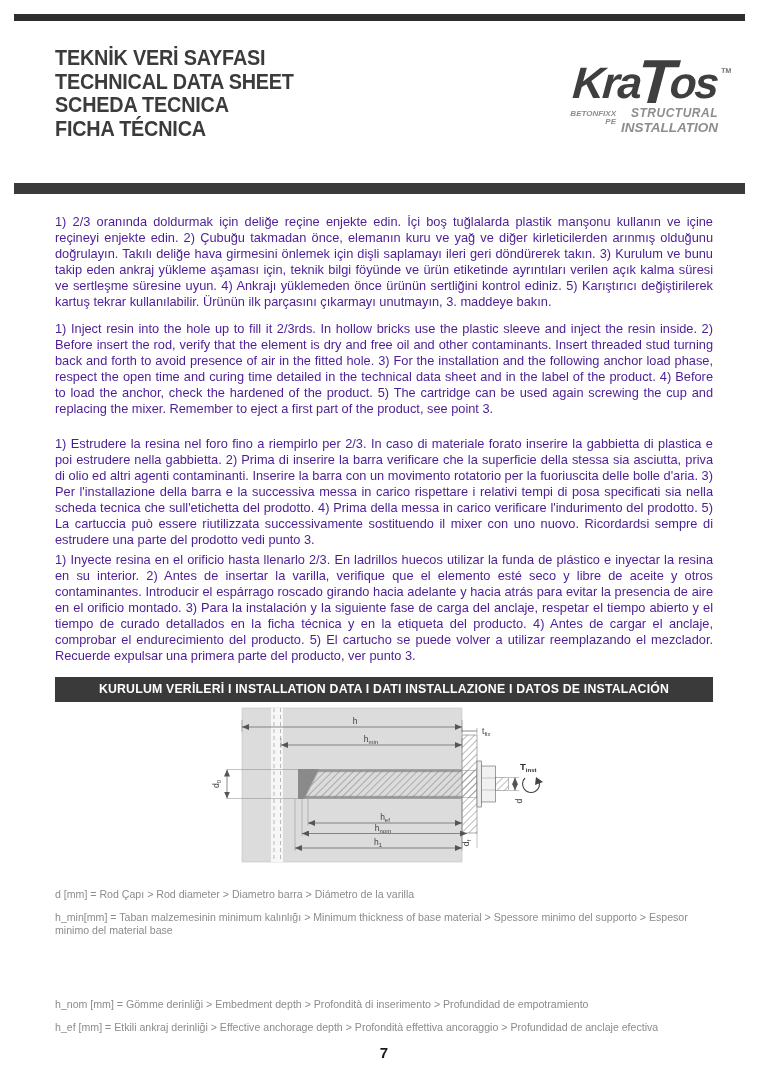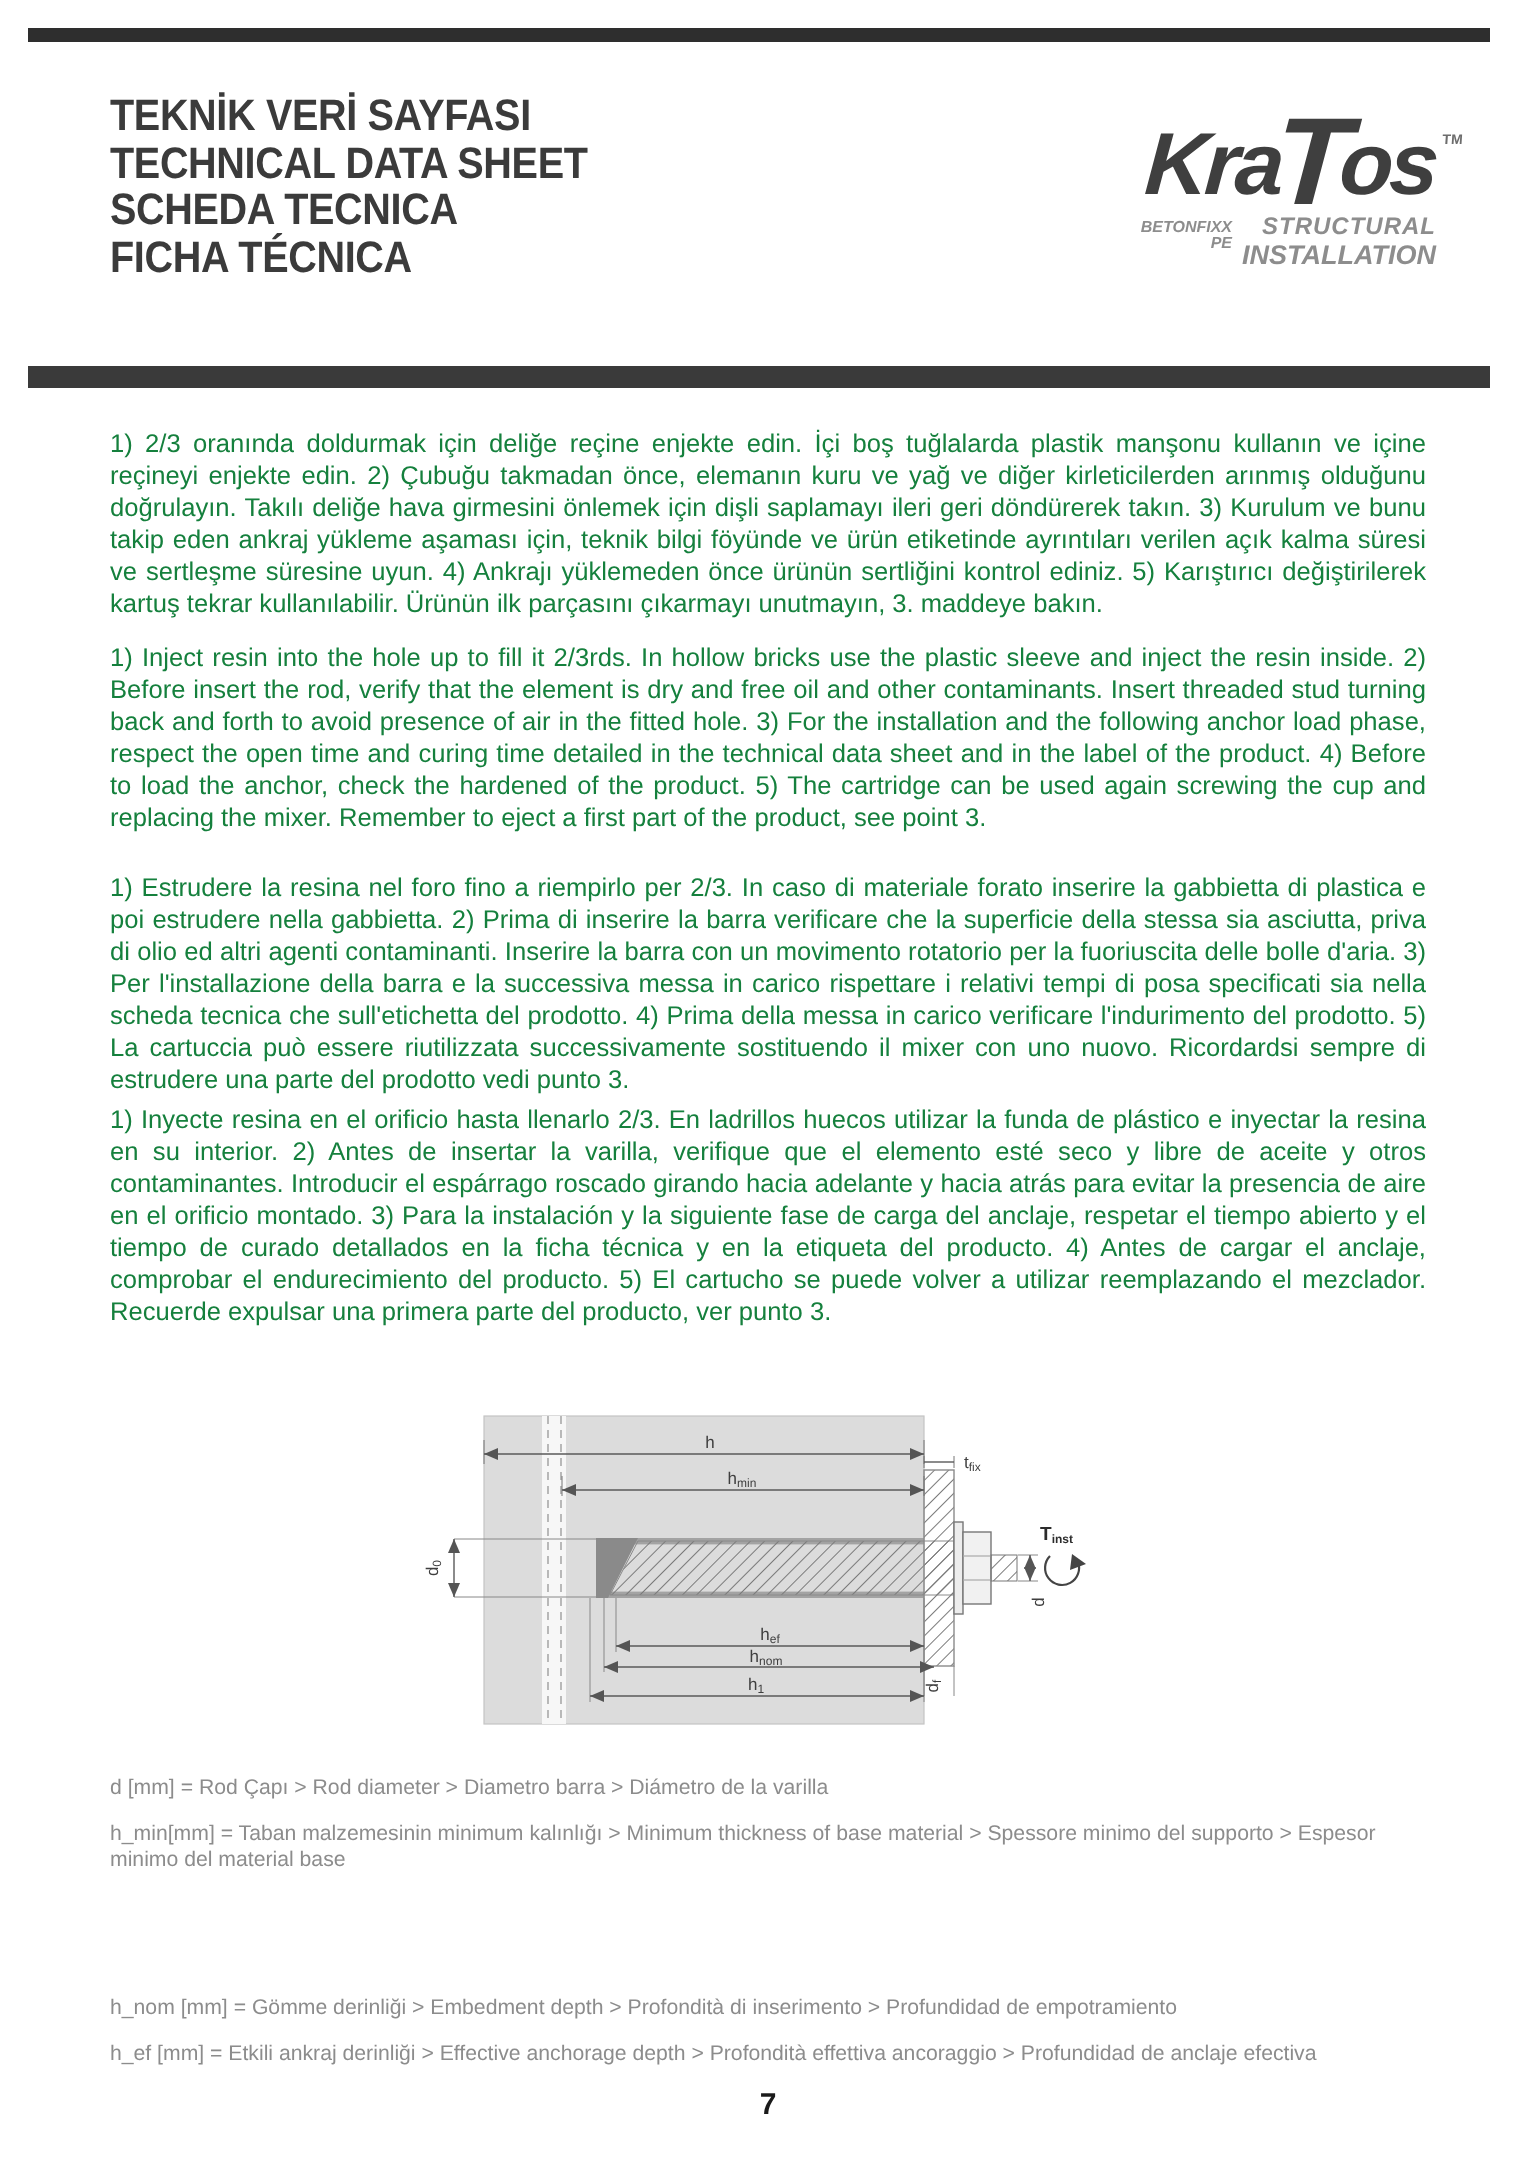--- a/index.html
+++ b/index.html
@@ -16,21 +16,21 @@
               line-height:42px;position:relative;display:inline-block;transform:skewX(-4deg);}
   .kT{font-size:62px;position:relative;top:5px;margin:0 -3px;}
   .tm{position:absolute;top:-6px;right:-13px;font-size:7px;letter-spacing:0;font-style:normal;color:#6d6d6d;}
   .logo-sub{display:flex;justify-content:space-between;gap:5px;margin-top:2px;color:#8d8d8d;
             font-style:italic;font-weight:bold;}
   .logo-subbrand{font-size:8px;line-height:8px;text-align:right;margin-top:4px;}
   .logo-tagline{text-align:right;}
   .tg1{font-size:12px;line-height:15px;letter-spacing:0.5px;}
   .tg2{font-size:13.5px;line-height:13px;}
 
-  .para{position:absolute;left:55px;width:658px;text-align:justify;color:#15803d;
+  .para{position:absolute;left:55px;width:658px;text-align:justify;color:#4c1d95;
         font-size:12.8px;line-height:16px;}
   .para-tr{top:214px;} .para-en{top:321px;} .para-it{top:436px;} .para-es{top:552px;}
 
   .banner{position:absolute;left:55px;top:677px;width:658px;height:25px;background:#3a3a3a;
           color:#ffffff;font-weight:bold;font-size:12.3px;line-height:25px;text-align:center;
           letter-spacing:0.2px;}
 
   .diagram{position:absolute;left:205px;top:700px;width:360px;height:190px;}
   .diagram svg{display:block;}
   .dimtxt{font-family:"Liberation Sans",sans-serif;font-size:8.5px;fill:#3f3f3f;}
@@ -74,20 +74,21 @@
     </div>
   </div>
 
   <div class="divider"></div>
 
   <div class="para para-tr">1) 2/3 oranında doldurmak için deliğe reçine enjekte edin. İçi boş tuğlalarda plastik manşonu kullanın ve içine reçineyi enjekte edin. 2) Çubuğu takmadan önce, elemanın kuru ve yağ ve diğer kirleticilerden arınmış olduğunu doğrulayın. Takılı deliğe hava girmesini önlemek için dişli saplamayı ileri geri döndürerek takın. 3) Kurulum ve bunu takip eden ankraj yükleme aşaması için, teknik bilgi föyünde ve ürün etiketinde ayrıntıları verilen açık kalma süresi ve sertleşme süresine uyun. 4) Ankrajı yüklemeden önce ürünün sertliğini kontrol ediniz. 5) Karıştırıcı değiştirilerek kartuş tekrar kullanılabilir. Ürünün ilk parçasını çıkarmayı unutmayın, 3. maddeye bakın.</div>
   <div class="para para-en">1) Inject resin into the hole up to fill it 2/3rds. In hollow bricks use the plastic sleeve and inject the resin inside. 2) Before insert the rod, verify that the element is dry and free oil and other contaminants. Insert threaded stud turning back and forth to avoid presence of air in the fitted hole. 3) For the installation and the following anchor load phase, respect the open time and curing time detailed in the technical data sheet and in the label of the product. 4) Before to load the anchor, check the hardened of the product. 5) The cartridge can be used again screwing the cup and replacing the mixer. Remember to eject a first part of the product, see point 3.</div>
   <div class="para para-it">1) Estrudere la resina nel foro fino a riempirlo per 2/3. In caso di materiale forato inserire la gabbietta di plastica e poi estrudere nella gabbietta. 2) Prima di inserire la barra verificare che la superficie della stessa sia asciutta, priva di olio ed altri agenti contaminanti. Inserire la barra con un movimento rotatorio per la fuoriuscita delle bolle d'aria. 3) Per l'installazione della barra e la successiva messa in carico rispettare i relativi tempi di posa specificati sia nella scheda tecnica che sull'etichetta del prodotto. 4) Prima della messa in carico verificare l'indurimento del prodotto. 5) La cartuccia può essere riutilizzata successivamente sostituendo il mixer con uno nuovo. Ricordardsi sempre di estrudere una parte del prodotto vedi punto 3.</div>
   <div class="para para-es">1) Inyecte resina en el orificio hasta llenarlo 2/3. En ladrillos huecos utilizar la funda de plástico e inyectar la resina en su interior. 2) Antes de insertar la varilla, verifique que el elemento esté seco y libre de aceite y otros contaminantes. Introducir el espárrago roscado girando hacia adelante y hacia atrás para evitar la presencia de aire en el orificio montado. 3) Para la instalación y la siguiente fase de carga del anclaje, respetar el tiempo abierto y el tiempo de curado detallados en la ficha técnica y en la etiqueta del producto. 4) Antes de cargar el anclaje, comprobar el endurecimiento del producto. 5) El cartucho se puede volver a utilizar reemplazando el mezclador. Recuerde expulsar una primera parte del producto, ver punto 3.</div>
 
+  <div class="banner">KURULUM VERİLERİ I INSTALLATION DATA I DATI INSTALLAZIONE I DATOS DE INSTALACIÓN</div>
 
   <div class="diagram">
     <svg width="360" height="190" viewBox="0 0 360 190">
       <defs>
         <pattern id="hatch" patternUnits="userSpaceOnUse" width="5" height="5" patternTransform="rotate(45)">
           <line x1="0" y1="0" x2="0" y2="5" stroke="#7a7a7a" stroke-width="1"></line>
         </pattern>
         <marker id="arr" markerWidth="8" markerHeight="6" refX="7" refY="3" orient="auto-start-reverse" markerUnits="userSpaceOnUse">
           <path d="M0,0 L7,3 L0,6 z" fill="#555"></path>
         </marker>

